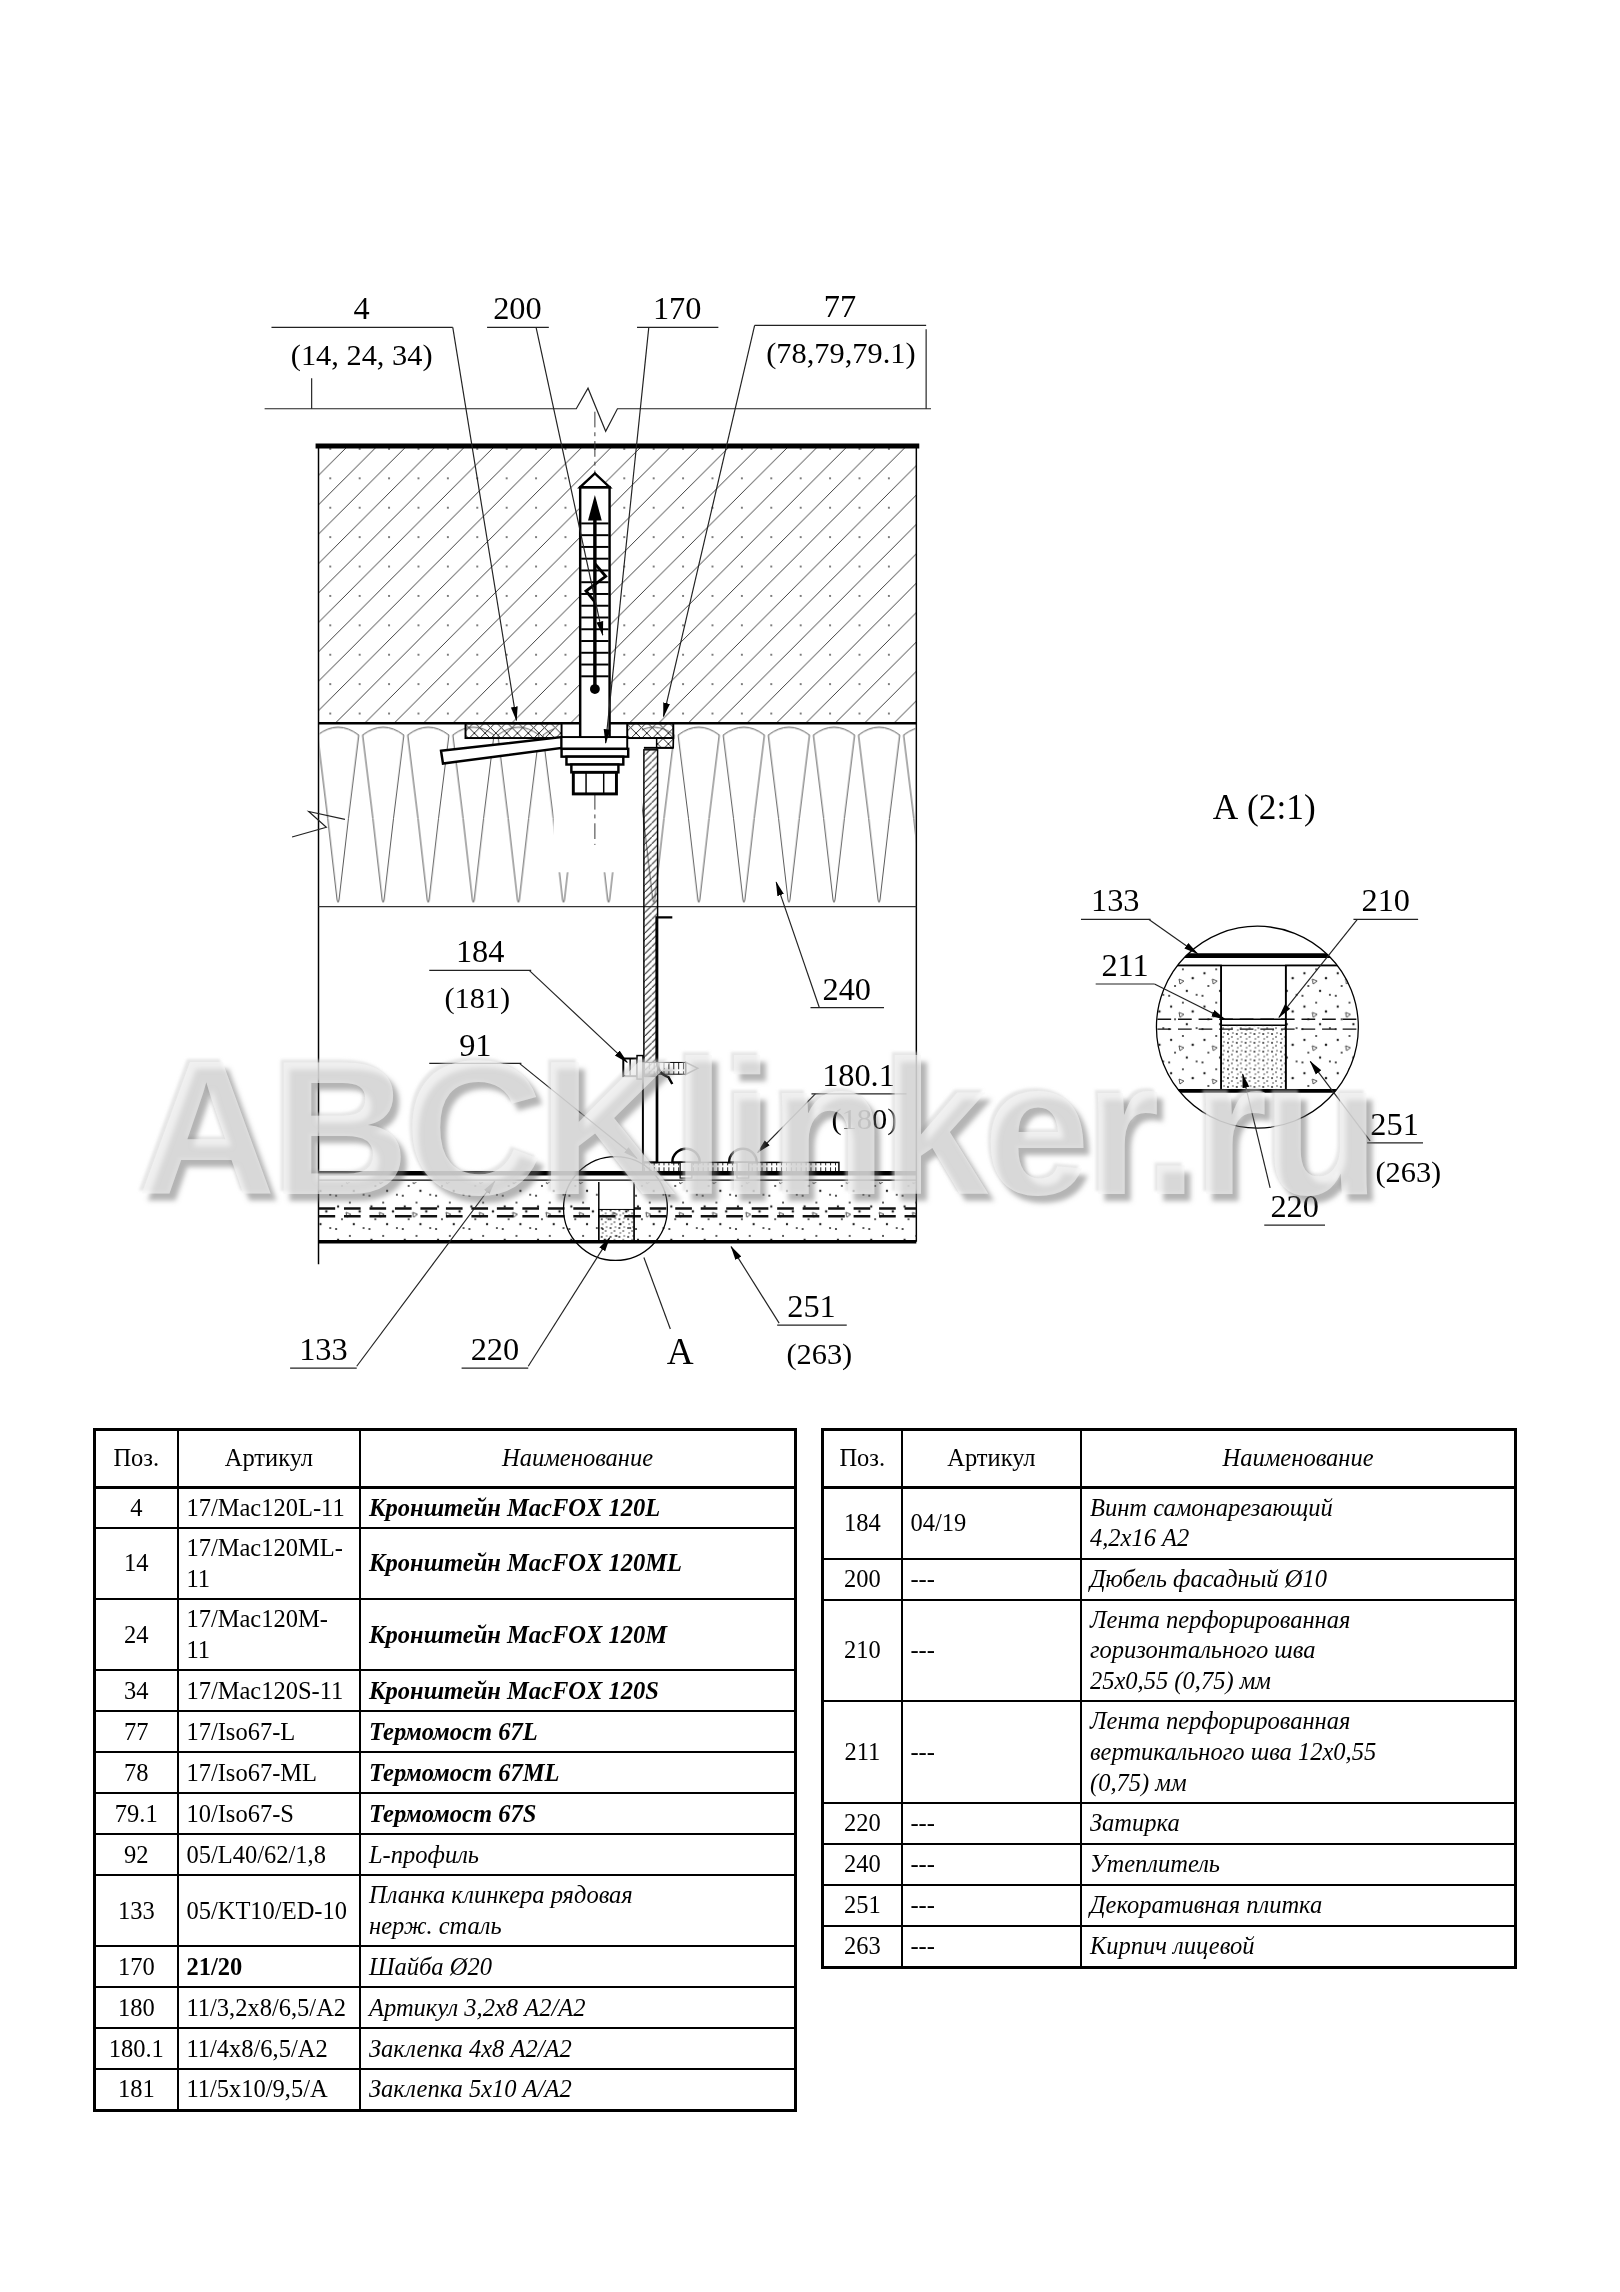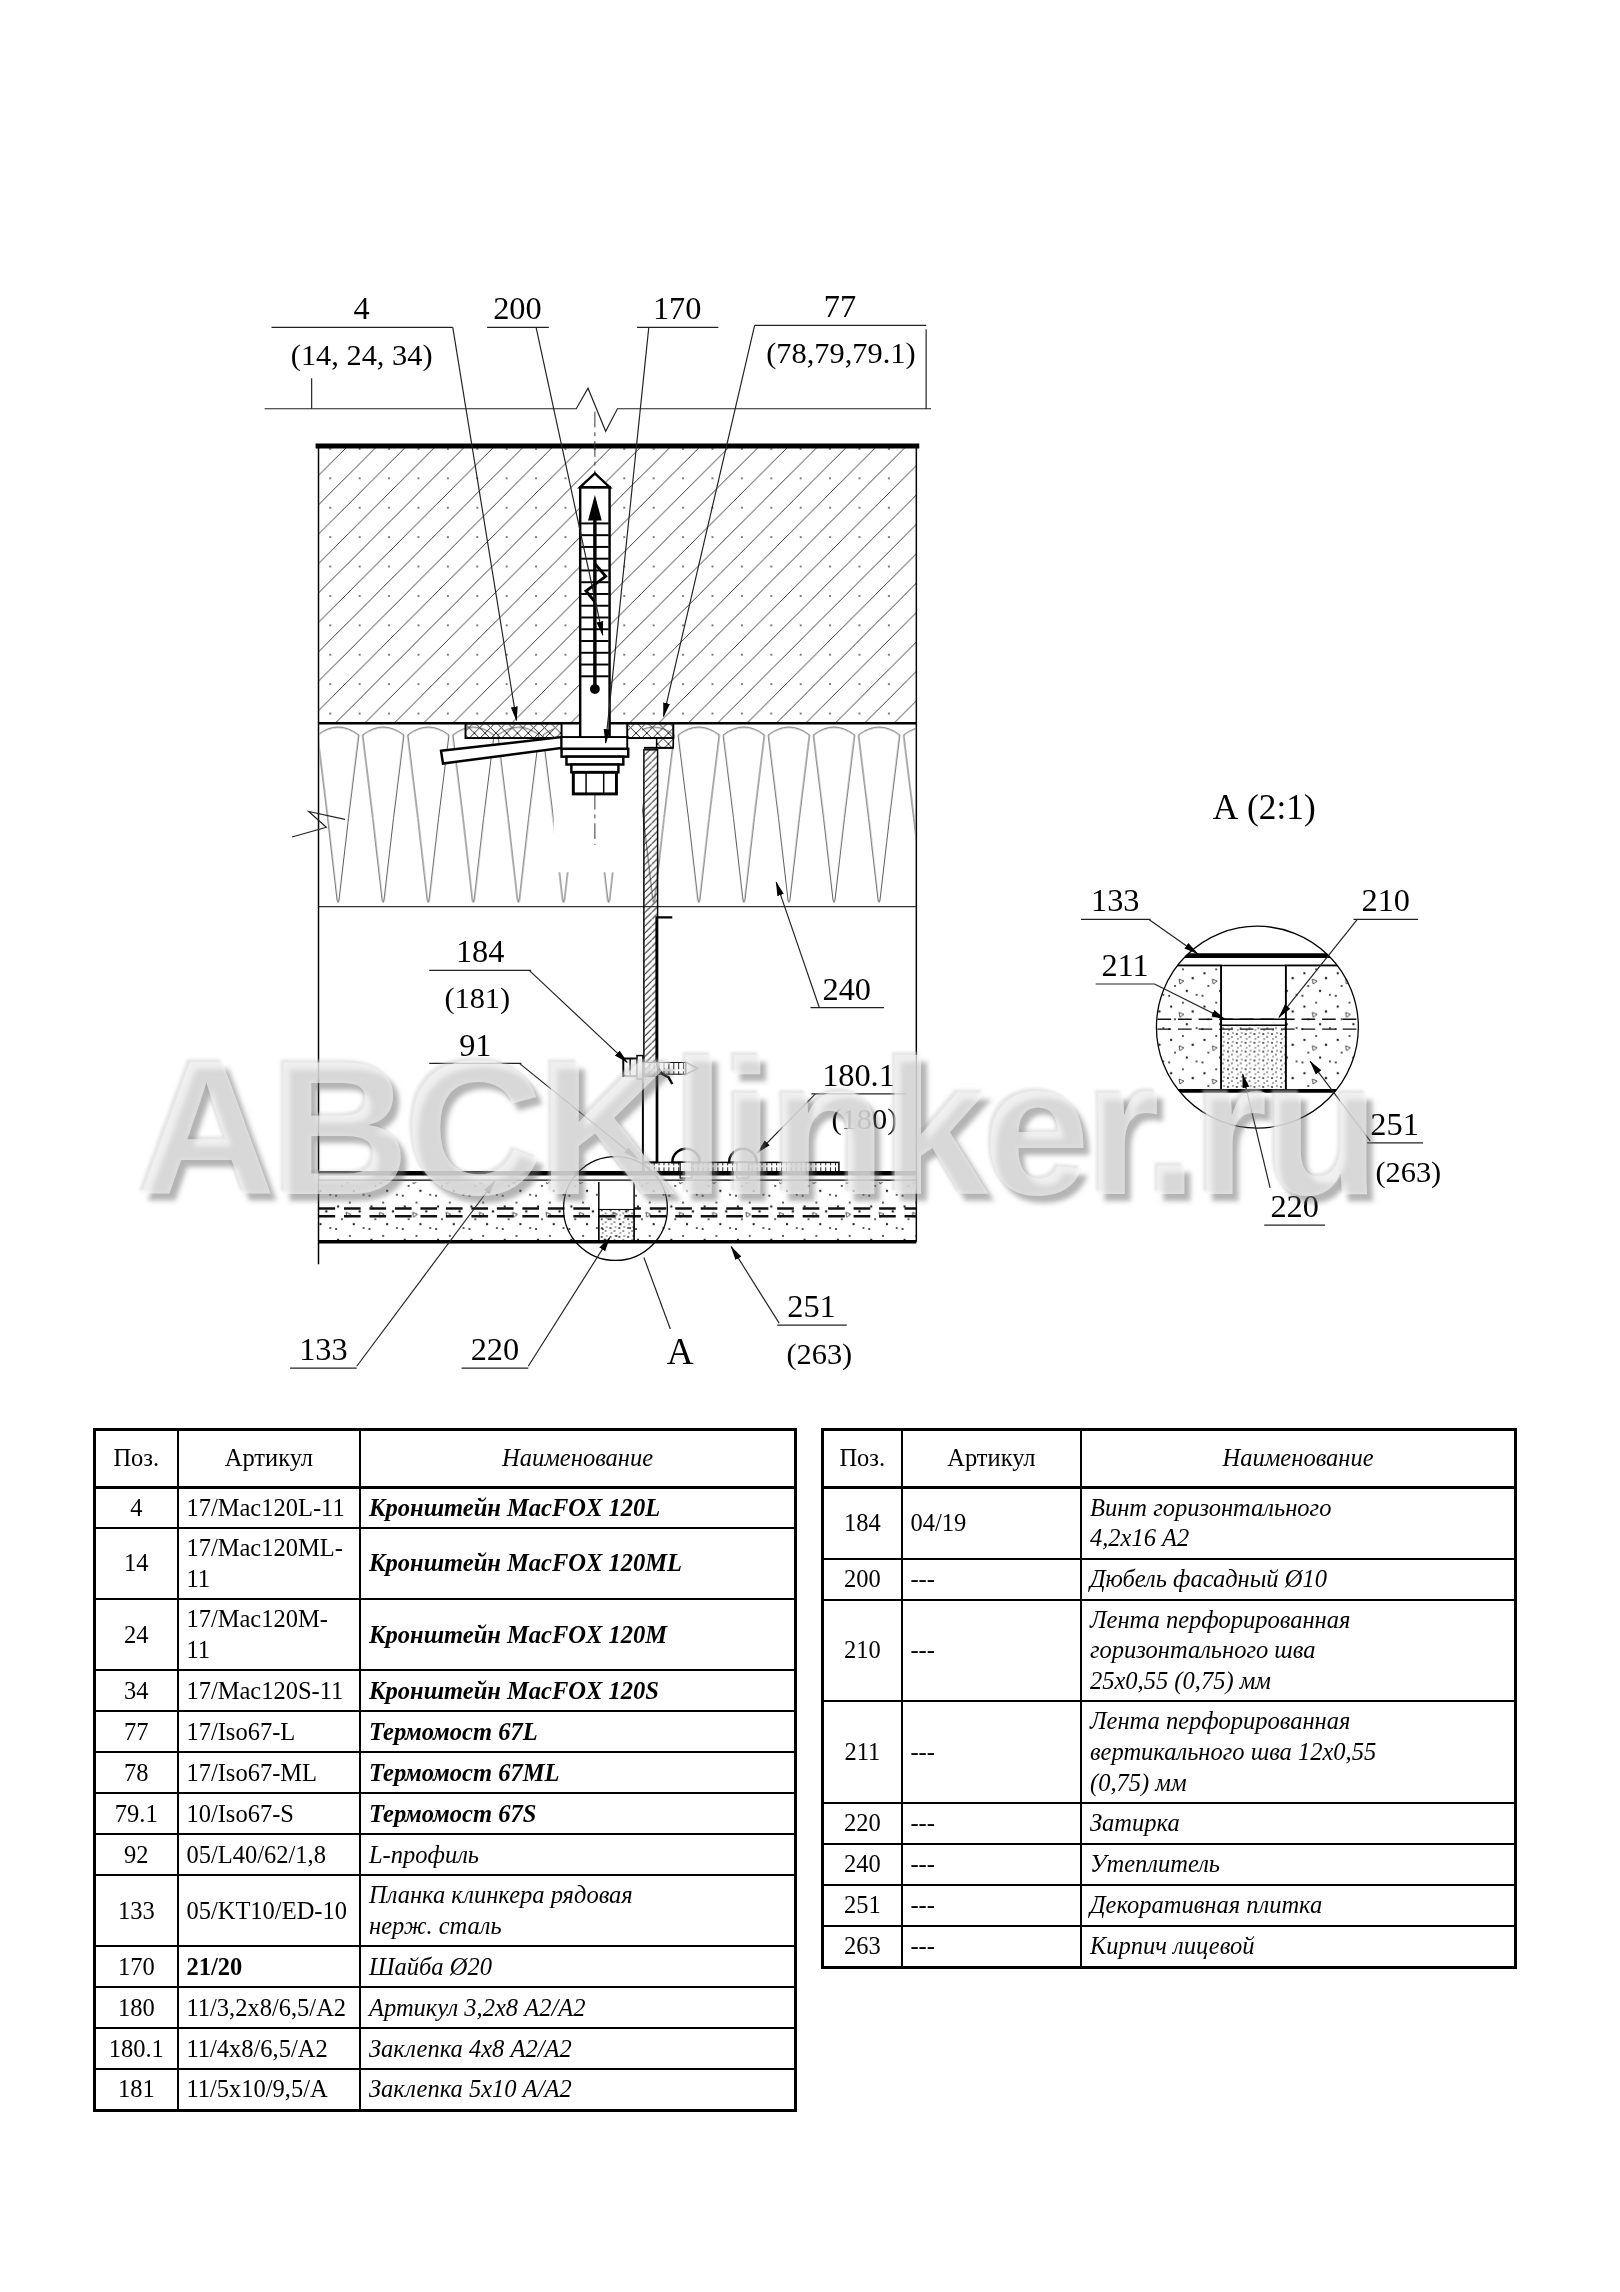--- a/index.html
+++ b/index.html
@@ -355,21 +355,21 @@
       <tr>
         <th class="c-pos">Поз.</th>
         <th class="c-art">Артикул</th>
         <th class="c-name">Наименование</th>
       </tr>
     </thead>
     <tbody id="right-table-body">
         <tr class="rowh">
           <td class="c-pos">184</td>
           <td class="c-art">04/19</td>
-          <td class="c-name">Винт горизонтального
+          <td class="c-name">Винт самонарезающий
 4,2x16 А2</td>
         </tr>
         <tr class="rowh">
           <td class="c-pos">200</td>
           <td class="c-art">---</td>
           <td class="c-name">Дюбель фасадный Ø10</td>
         </tr>
         <tr class="rowh">
           <td class="c-pos">210</td>
           <td class="c-art">---</td>

